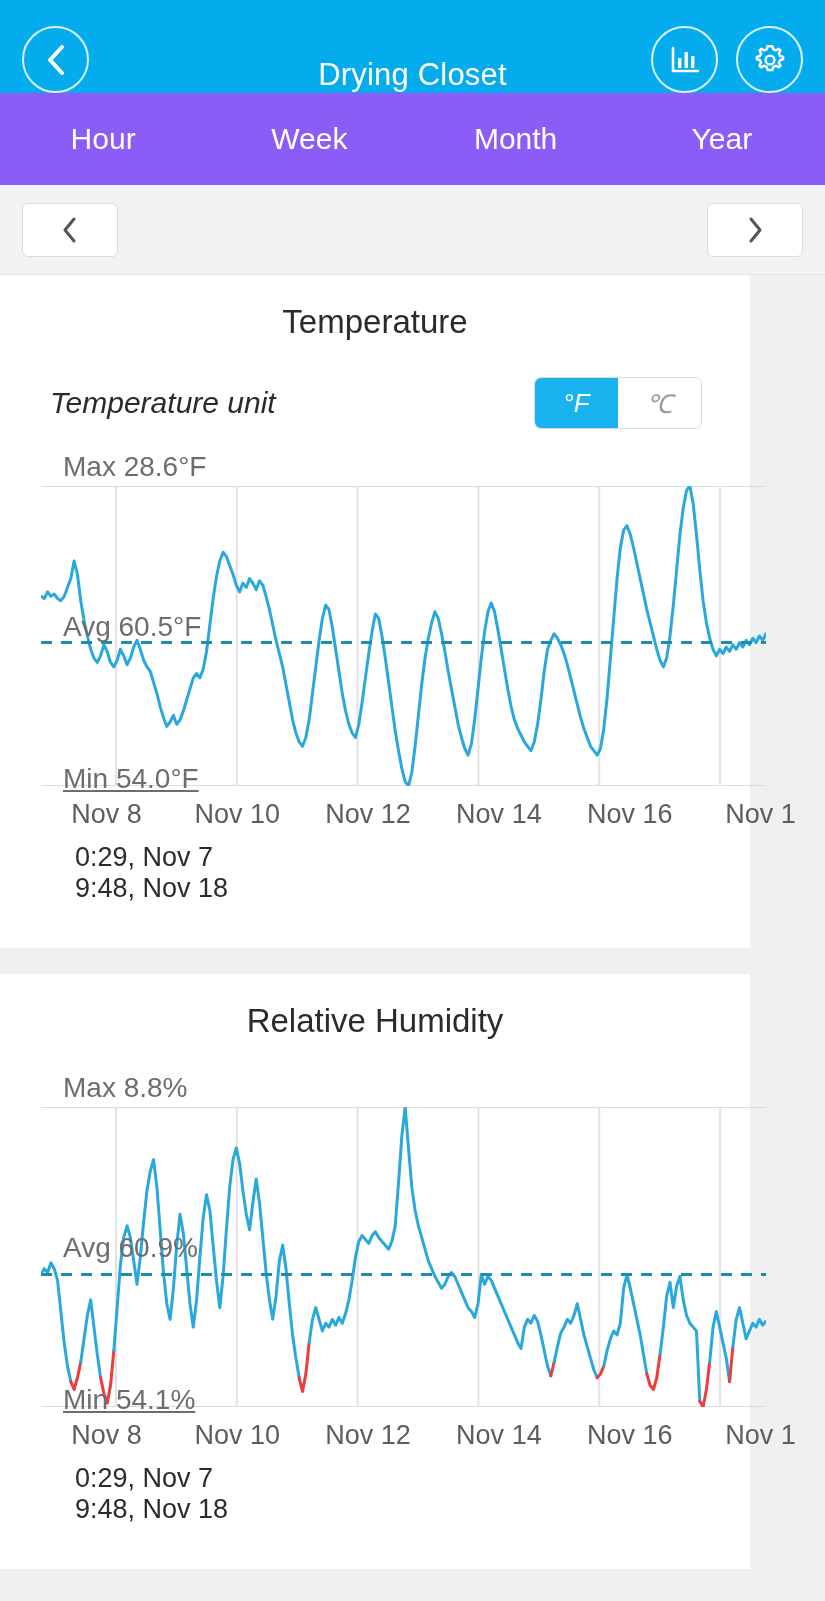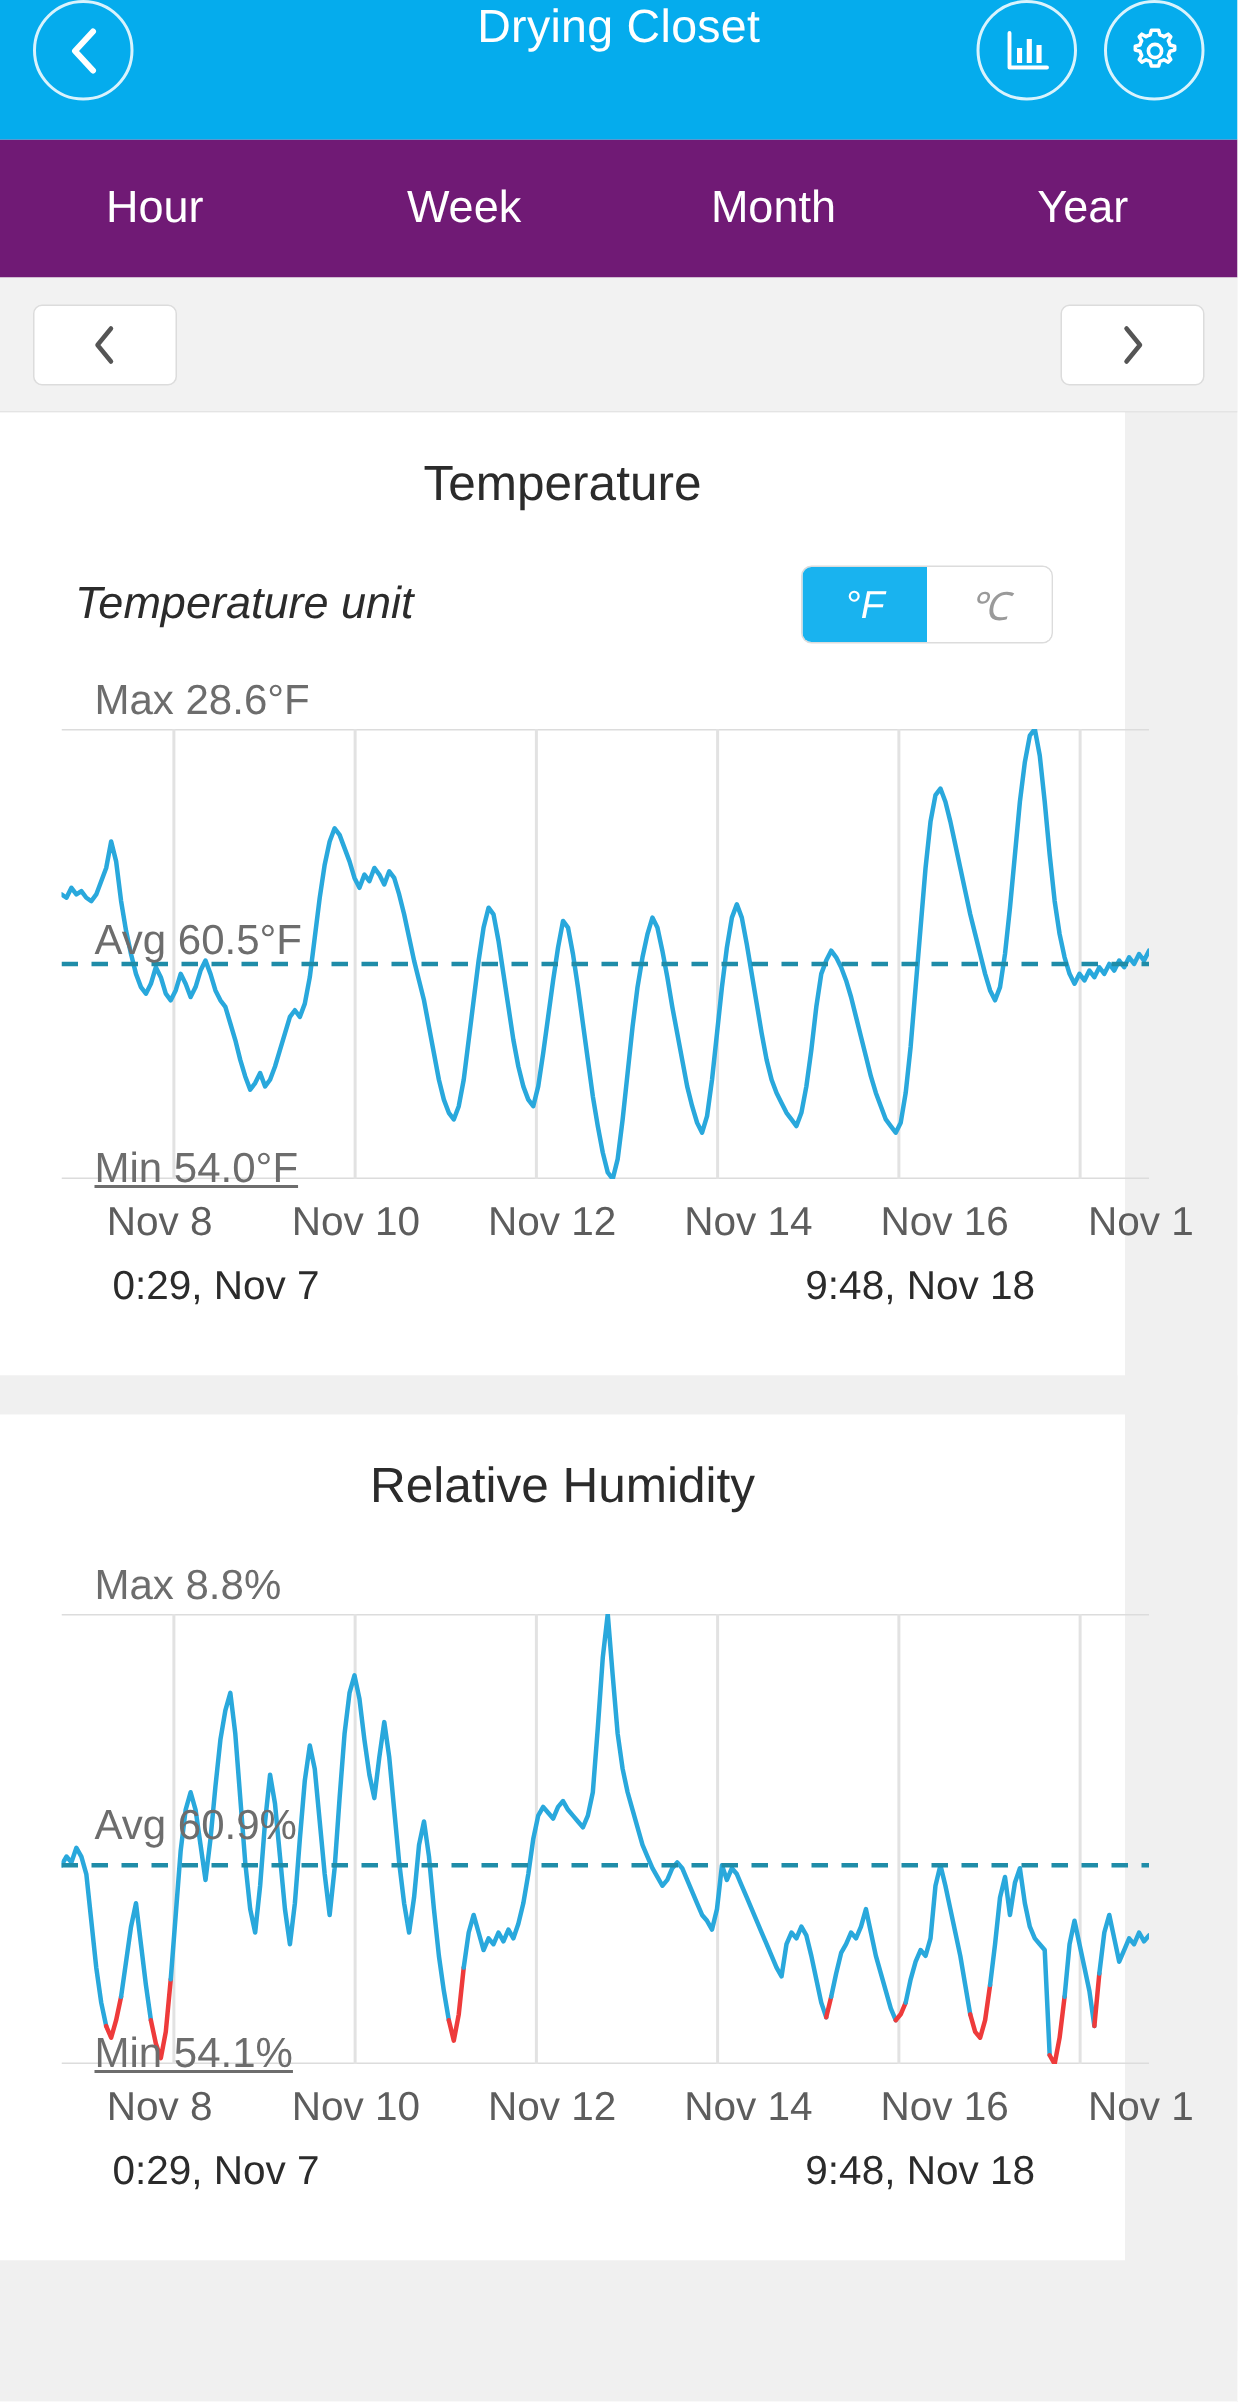--- a/index.html
+++ b/index.html
@@ -15,21 +15,21 @@
     height: 1601px;
     position: relative;
     background: #f0f0f0;
   }
 
   
   .appbar {
     height: 93px;
     background: #05aced;
     display: flex;
-    align-items: flex-start;
+    align-items: flex-end;
     padding: 0 22px;
     position: relative;
   }
   .circle-btn {
     width: 67px;
     height: 67px;
     border-radius: 50%;
     border: 2px solid rgba(255,255,255,0.85);
     display: flex;
     align-items: center;
@@ -48,21 +48,21 @@
   .appbar-right {
     margin-left: auto;
     display: flex;
     gap: 18px;
     z-index: 2;
   }
 
   
   .tabs {
     height: 92px;
-    background: #701a75;
+    background: #8b5cf6;
     display: flex;
     align-items: center;
   }
   .tab {
     flex: 1;
     text-align: center;
     color: #ffffff;
     font-size: 30px;
   }
 
@@ -178,20 +178,21 @@
     color: #5d5d5d;
     text-align: center;
     flex: 1;
   }
   .range-row {
     display: flex;
     justify-content: space-between;
     padding: 12px 40px 0 55px;
     font-size: 27px;
     color: #2b2b2b;
+    flex-direction: column;
   }
   .card-bottom-pad { height: 44px; }
 
   svg { display: block; }
 </style>
 </head>
 <body>
 
 <div id="app">
 

